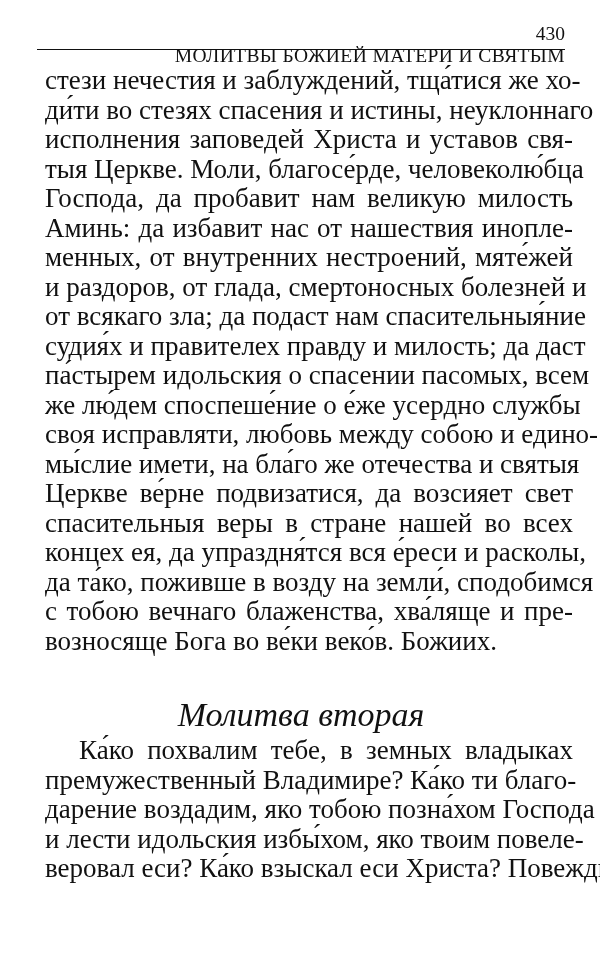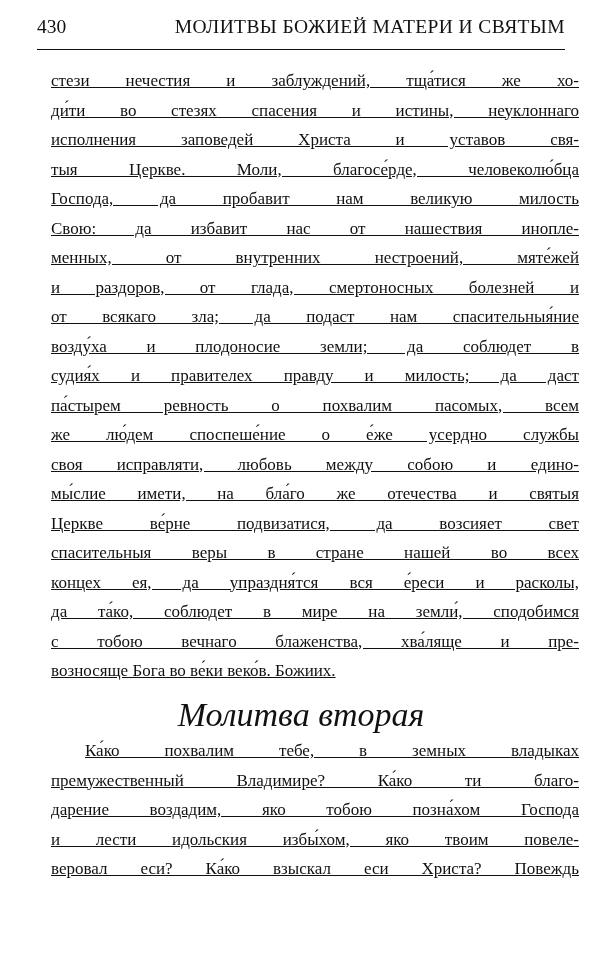--- a/index.html
+++ b/index.html
@@ -23,38 +23,38 @@
     }
     .running-head {
       position: absolute;
       left: 0;
       top: 23px;
       width: 528px;
       height: 27px;
       border-bottom: 1.6px solid #111;
       display: flex;
       justify-content: space-between;
-      align-items: center;
+      align-items: flex-end;
       font-size: 19.5px;
       line-height: 22px;
       padding-bottom: 18px;
       box-sizing: border-box;
+      flex-direction: column;
     }
     .running-head .title {
       letter-spacing: 0.4px;
     }
     .body-text {
       position: absolute;
-      left: 14px;
+      left: 8px;
       width: 528px;
-      font-size: 17px;
+      font-size: 27px;
       line-height: 29.5px;
       text-align: justify;
       text-align-last: left;
-      text-decoration: underline;
     }
     .line {
       display: block;
       text-align: justify;
       text-align-last: justify;
       white-space: nowrap;
       height: 29.5px;
     }
     .line.last {
       text-align-last: left;
@@ -84,34 +84,33 @@
     <span class="page-number">430</span>
     <span class="title">МОЛИТВЫ БОЖИЕЙ МАТЕРИ И СВЯТЫМ</span>
   </div>
 
   <div class="body-text" id="p1">
     <span class="line">стези нечестия и заблуждений, тща́тися же хо-</span>
     <span class="line">ди́ти во стезях спасения и истины, неуклоннаго</span>
     <span class="line">исполнения заповедей Христа и уставов свя-</span>
     <span class="line">тыя Церкве. Моли, благосе́рде, человеколю́бца</span>
     <span class="line">Господа, да пробавит нам великую милость</span>
-    <span class="line">Свою: да избавит нас от нашествия инопле-</span>
+    <span class="line">Аминь: да избавит нас от нашествия инопле-</span>
     <span class="line">менных, от внутренних нестроений, мяте́жей</span>
     <span class="line">и раздоров, от глада, смертоносных болезней и</span>
     <span class="line">от всякаго зла; да подаст нам спасительныя́ние</span>
-    <span class="line">возду́ха и плодоносие земли; да соблюдет в</span>
     <span class="line">судия́х и правителех правду и милость; да даст</span>
-    <span class="line">па́стырем ревность о похвалим пасомых, всем</span>
+    <span class="line">па́стырем идольския о спасении пасомых, всем</span>
     <span class="line">же лю́дем споспеше́ние о е́же усердно службы</span>
     <span class="line">своя исправляти, любовь между собою и едино-</span>
     <span class="line">мы́слие имети, на бла́го же отечества и святыя</span>
     <span class="line">Церкве ве́рне подвизатися, да возсияет свет</span>
     <span class="line">спасительныя веры в стране нашей во всех</span>
     <span class="line">концех ея, да упраздня́тся вся е́реси и расколы,</span>
-    <span class="line">да та́ко, соблюдет в мире на земли́, сподобимся</span>
+    <span class="line">да та́ко, поживше в возду на земли́, сподобимся</span>
     <span class="line">с тобою вечнаго блаженства, хва́ляще и пре-</span>
     <span class="line last">возносяще Бога во ве́ки веко́в. Божиих.</span>
   </div>
 
   <div class="subheading">Молитва вторая</div>
 
   <div class="body-text" id="p2">
     <span class="line indent">Ка́ко похвалим тебе, в земных владыках</span>
     <span class="line">премужественный Владимире? Ка́ко ти благо-</span>
     <span class="line">дарение воздадим, яко тобою позна́хом Господа</span>

